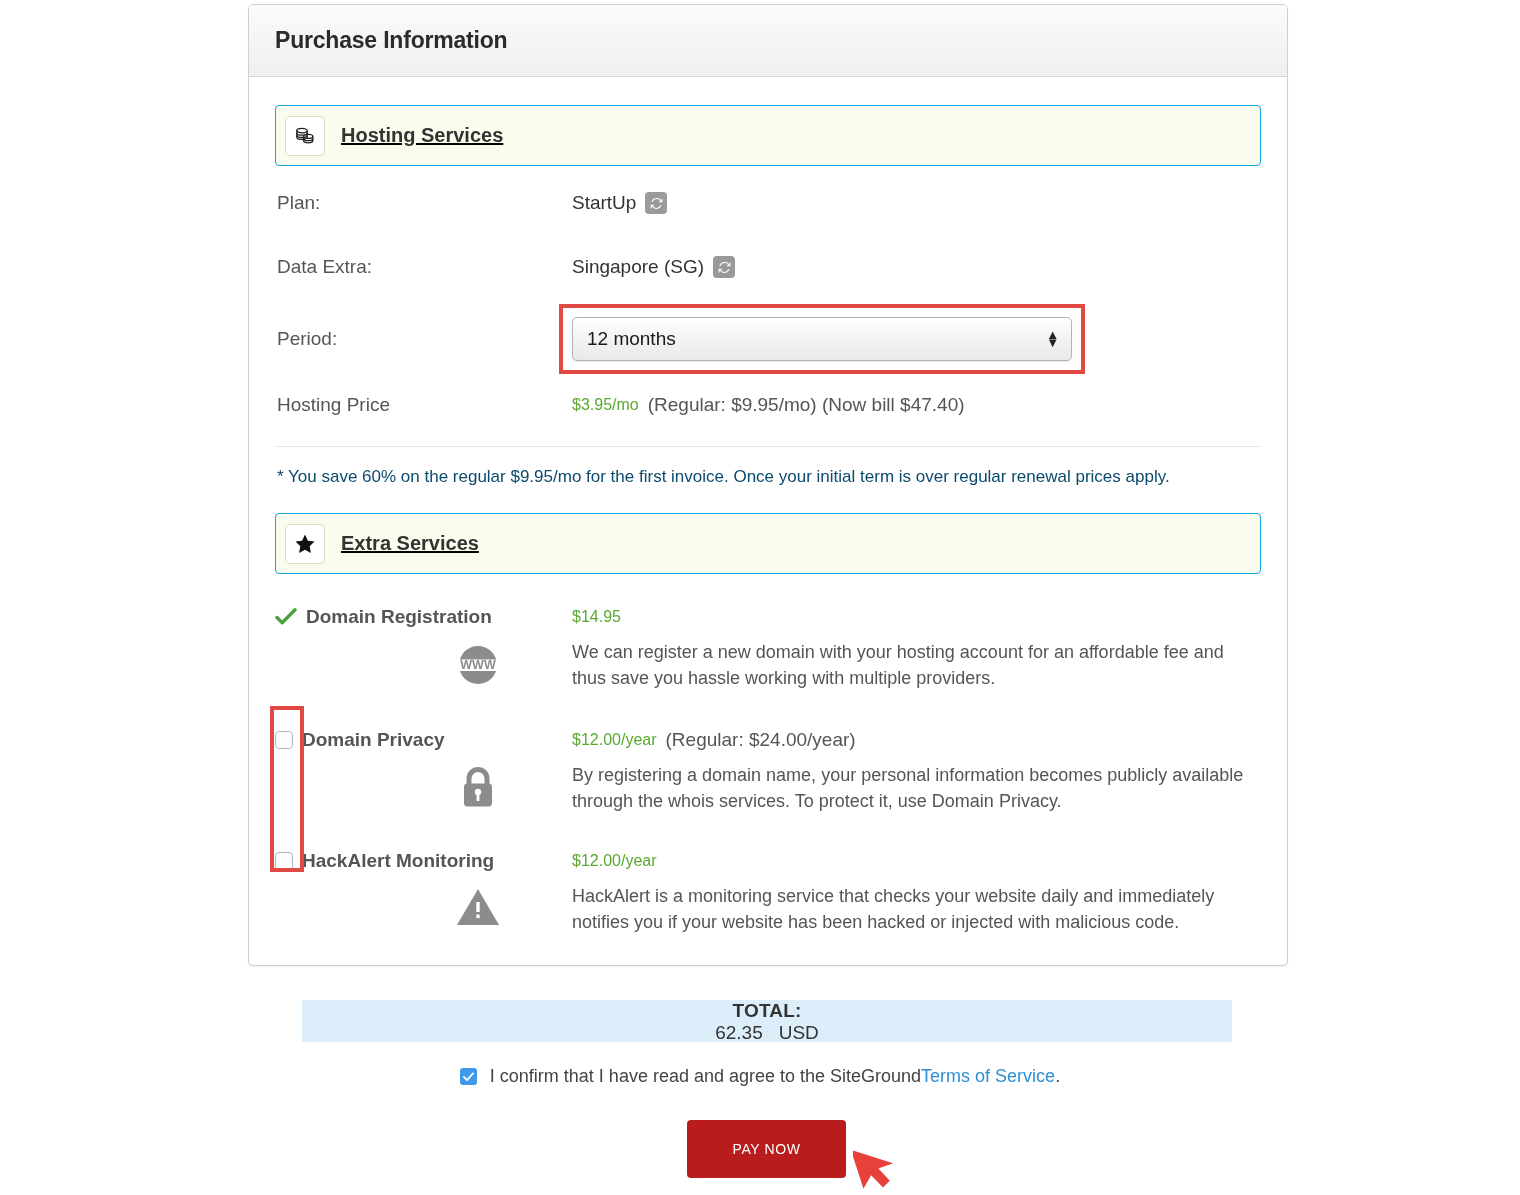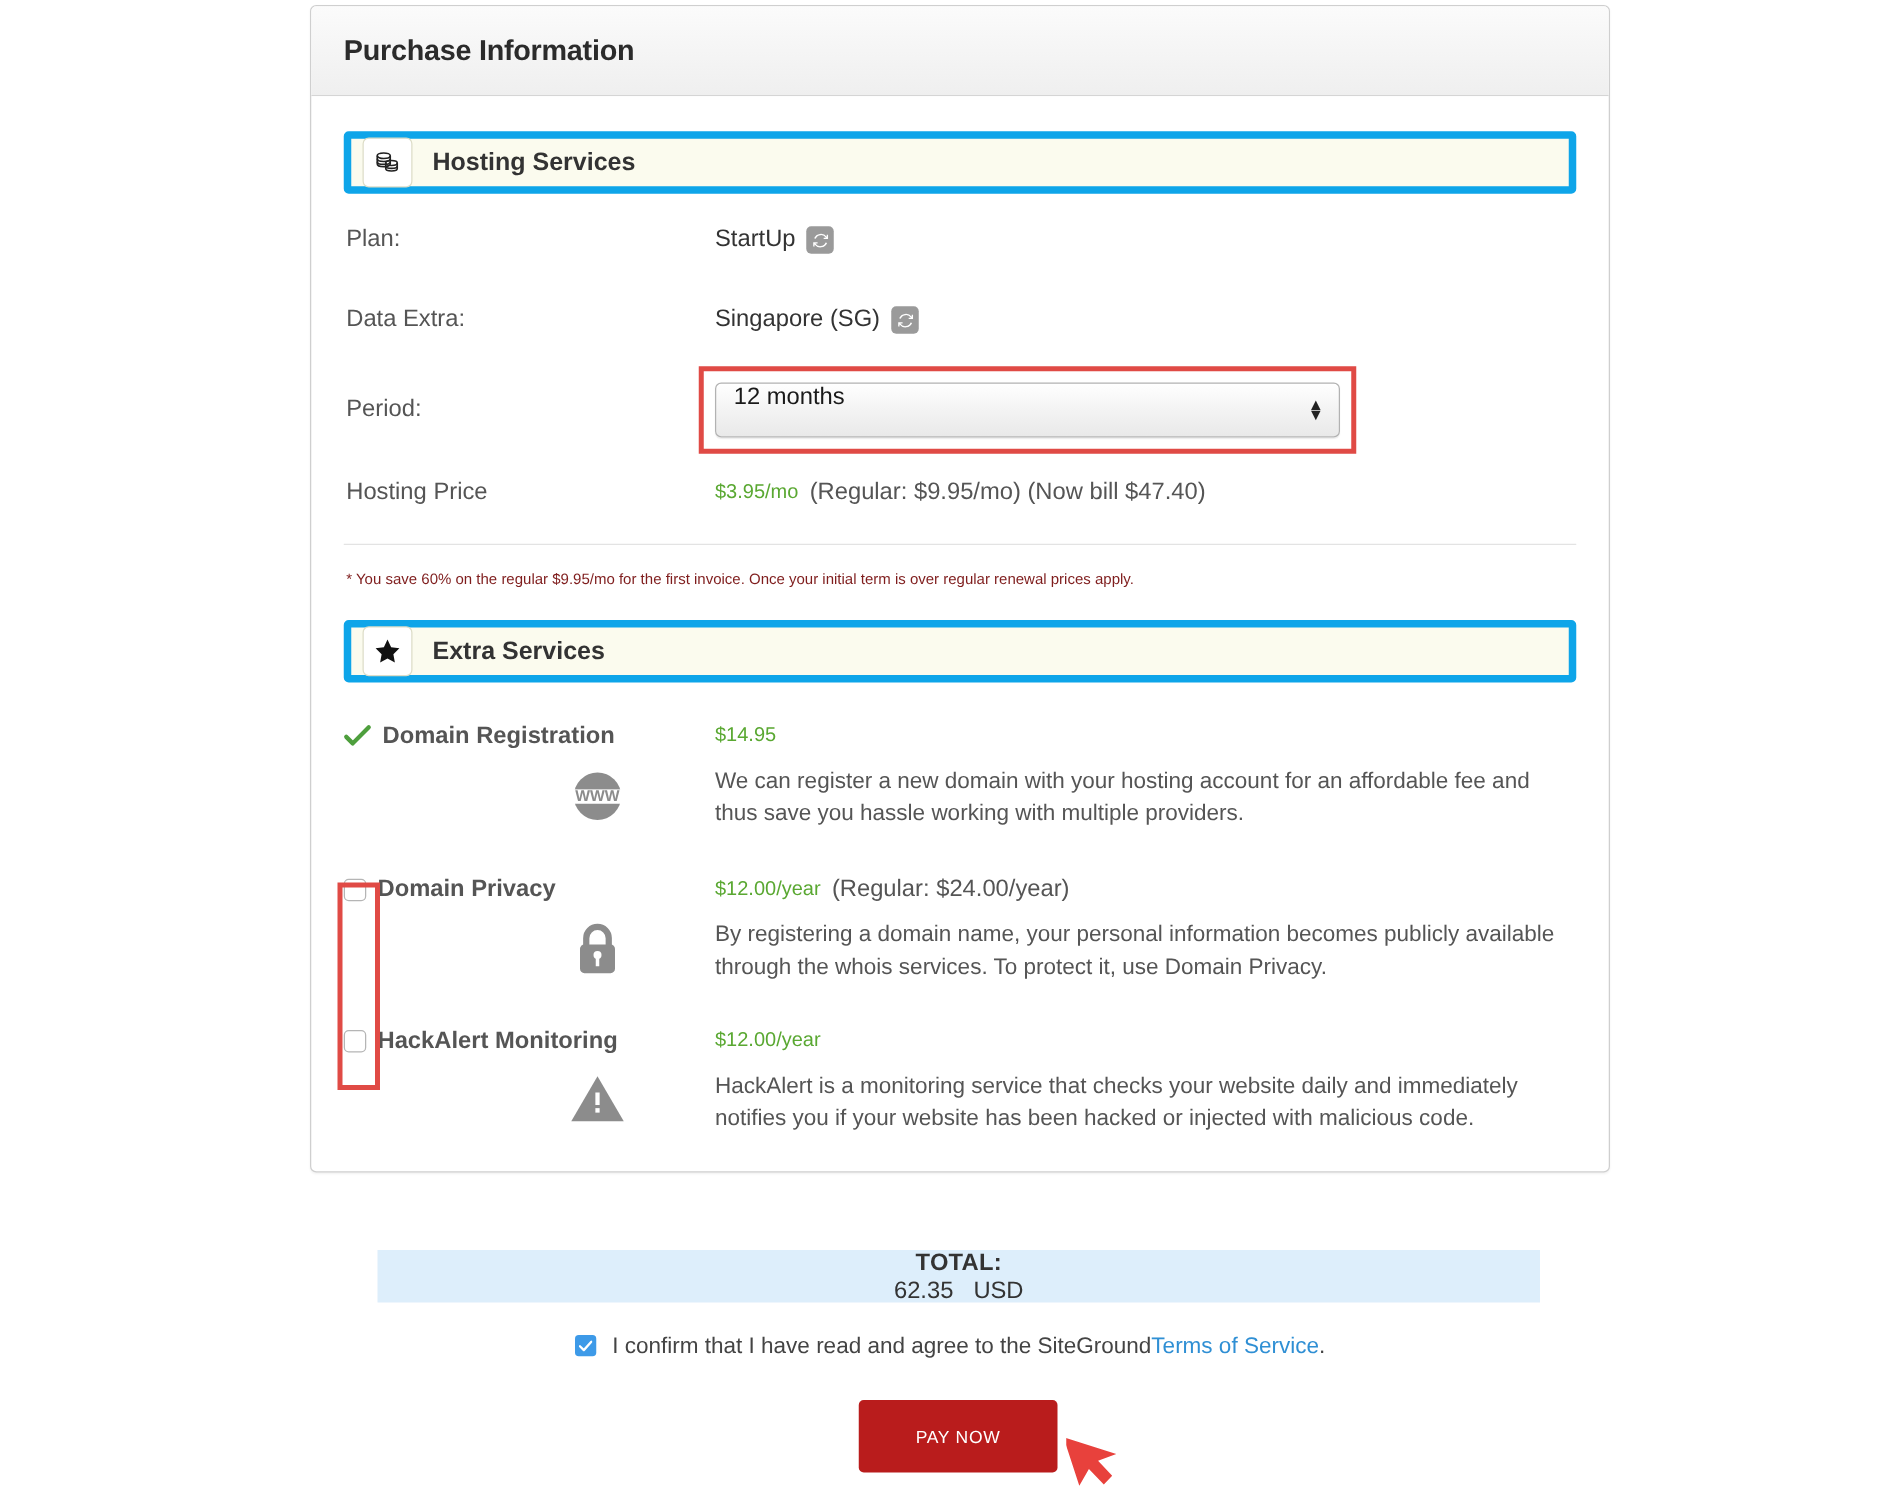--- a/index.html
+++ b/index.html
@@ -43,27 +43,28 @@
     color: #2b2b2b;
     letter-spacing: -0.2px;
   }
   .panel-body {
     padding: 28px 26px 30px 26px;
   }
 
   
   .section-banner {
     background: #fbfbee;
-    border: 6px solid #0ea5e9;
+    border: 1px solid #0ea5e9;
     border-radius: 4px;
-    height: 50px;
+    height: 61px;
     display: flex;
     align-items: center;
     padding: 0 9px;
     margin-bottom: 10px;
+    text-decoration: underline;
   }
   .banner-icon {
     width: 40px; height: 40px;
     background: #ffffff;
     border: 1px solid #ddddc8;
     border-radius: 5px;
     display: flex; align-items: center; justify-content: center;
     margin-right: 16px;
     flex: none;
   }
@@ -110,20 +111,21 @@
     width: 500px;
   }
   .styled-select {
     width: 500px;
     height: 44px;
     border: 1px solid #b2b2b2;
     border-radius: 5px;
     background: linear-gradient(to bottom, #ffffff 0%, #f2f2f2 55%, #e9e9e9 100%);
     box-shadow: inset 0 1px 0 #ffffff, 0 1px 1px rgba(0,0,0,0.08);
     display: flex;
+    align-items: center;
     padding: 0 14px;
     font-size: 19px;
     color: #1a1a1a;
     cursor: pointer;
     position: relative;
   }
   .select-arrows {
     position: absolute;
     right: 12px; top: 50%;
     transform: translateY(-50%);
@@ -147,22 +149,22 @@
   .price-reg {
     color: #555555;
     font-size: 19px;
     margin-left: 9px;
   }
   .divider {
     border-top: 1px solid #e3e3e3;
     margin: 18px 0 0 0;
   }
   .note {
-    font-size: 12px;
-    color: #7f1d1d;
+    font-size: 17px;
+    color: #0c4a6e;
     padding: 20px 0 26px 2px;
   }
 
   
   .extra-item {
     display: flex;
     padding-top: 14px;
   }
   .extra-left {
     width: 295px;

